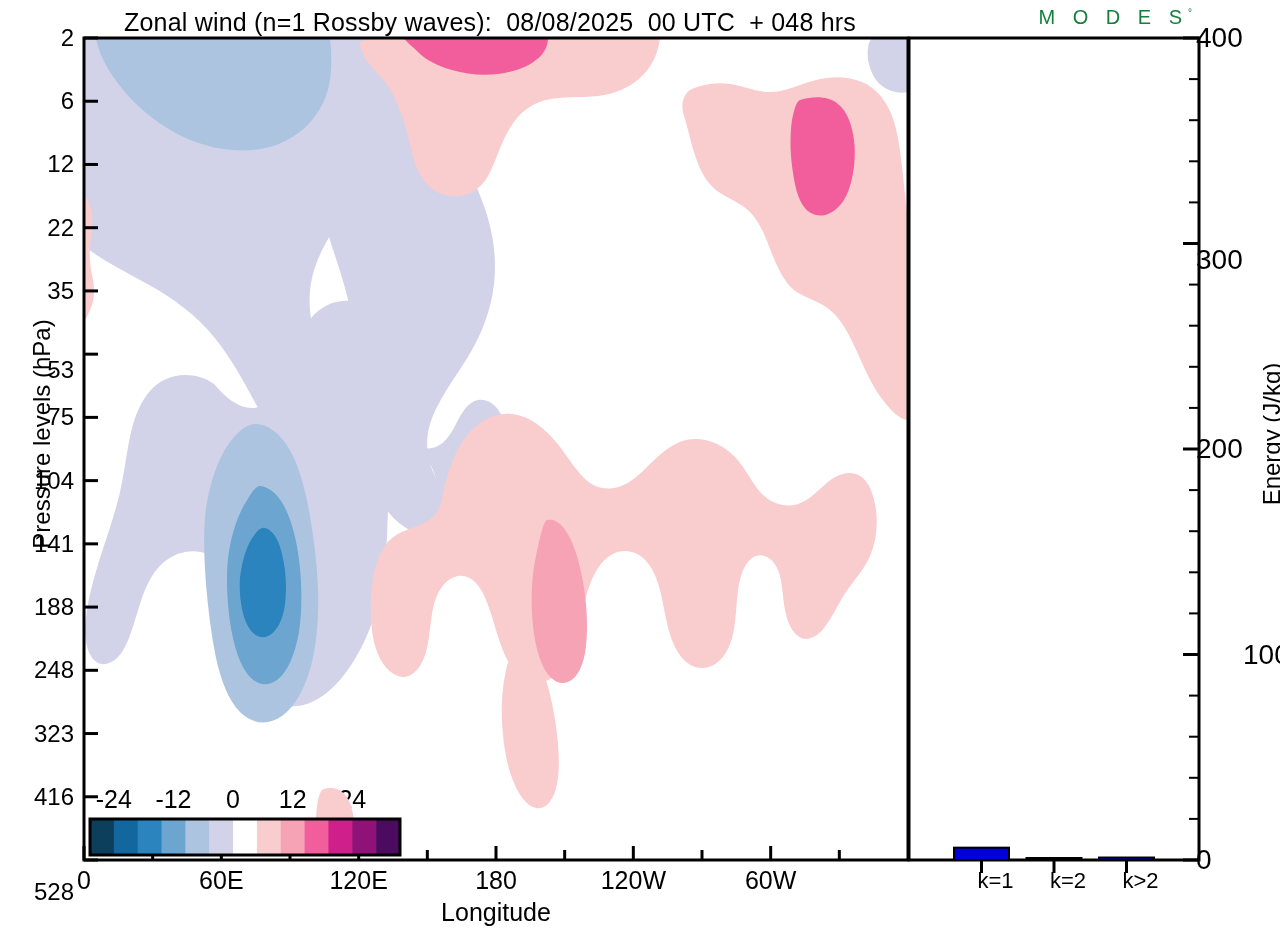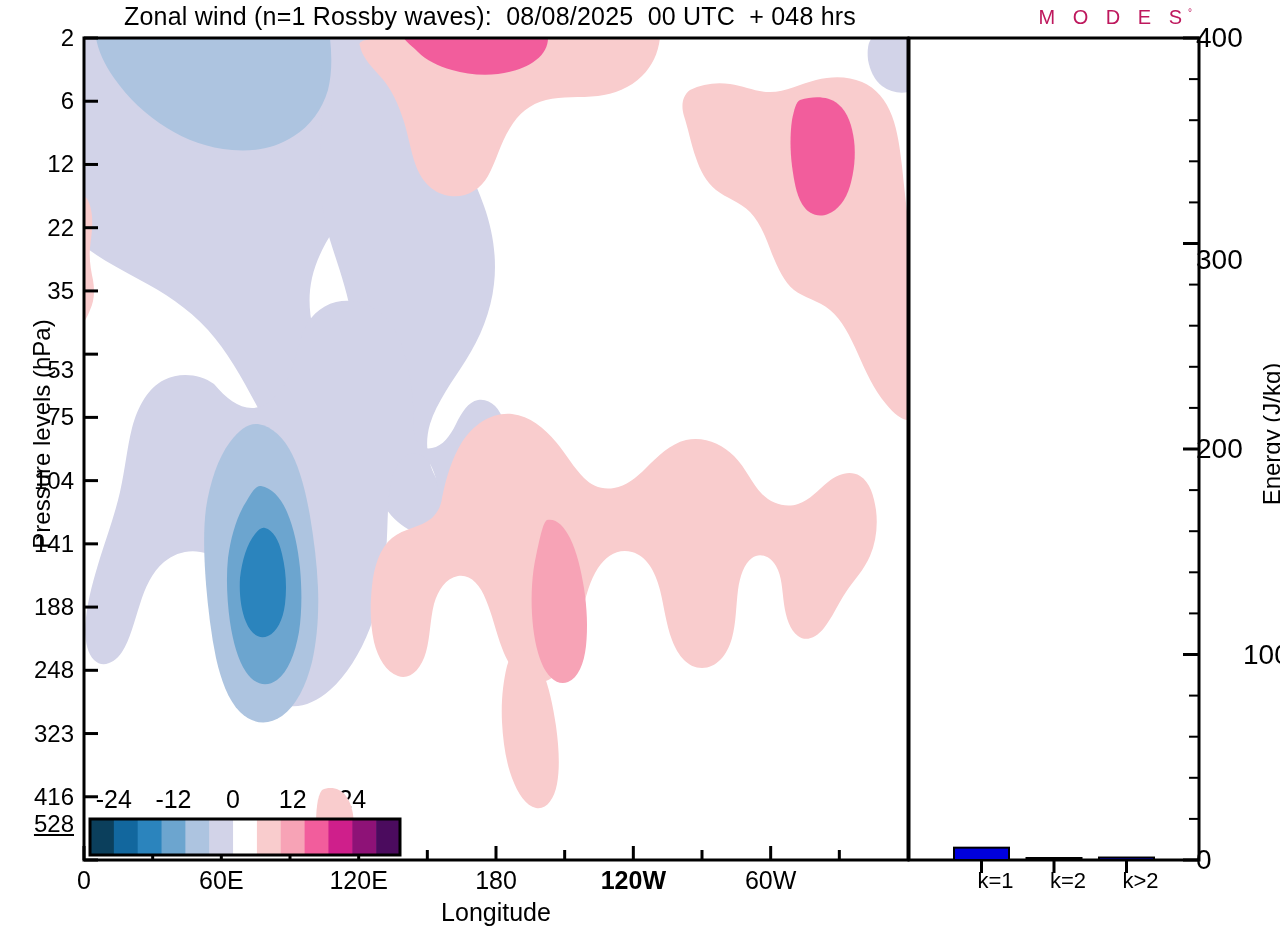--- a/index.html
+++ b/index.html
@@ -1,21 +1,21 @@
 <!DOCTYPE html>
 <html><head>
 <meta charset="utf-8">
 <style>
   html,body{margin:0;padding:0;background:#ffffff;}
   body{width:1280px;height:930px;position:relative;overflow:hidden;
        font-family:"Liberation Sans","DejaVu Sans",sans-serif;color:#000;}
   .abs{position:absolute;}
-  #title{left:0;top:2px;width:980px;text-align:center;font-size:25px;
+  #title{left:0;top:8px;width:980px;text-align:center;font-size:25px;
          letter-spacing:.2px;white-space:pre;}
-  #modes{right:88px;top:6px;font-size:20px;letter-spacing:6px;color:#be185d;}
+  #modes{right:88px;top:6px;font-size:20px;letter-spacing:6px;color:#15803d;}
   #modes sup{font-size:10px;letter-spacing:0;vertical-align:super;}
   #ylabel-left{left:-148px;top:420px;width:380px;text-align:center;
                transform:rotate(-90deg);font-size:24px;}
   #ylabel-right{left:1082px;top:420px;width:380px;text-align:center;
                 transform:rotate(-90deg);font-size:24px;}
   #xlabel{left:84px;top:898px;width:824px;text-align:center;font-size:25px;}
   .ytick{position:absolute;right:0;font-size:24px;text-align:right;
          transform:translateY(-50%);white-space:nowrap;}
   .rytick{position:absolute;left:0;font-size:28px;text-align:left;
           transform:translateY(-50%);white-space:nowrap;}
@@ -48,37 +48,37 @@
     <div class="ytick" style="top: 227.692px;">22</div>
     <div class="ytick" style="top: 290.923px;">35</div>
     <div class="ytick" style="top: 370px; text-align: center;">53</div>
     <div class="ytick" style="top: 417.385px;">75</div>
     <div class="ytick" style="top: 480.615px; margin-left: 48px;">104</div>
     <div class="ytick" style="top: 543.846px;">141</div>
     <div class="ytick" style="top: 607.077px; margin-left: 29px;">188</div>
     <div class="ytick" style="top: 670.308px;">248</div>
     <div class="ytick" style="top: 733.538px;">323</div>
     <div class="ytick" style="top: 796.769px;">416</div>
-    <div class="ytick" style="top: 824px; text-decoration: underline;">528</div>
+    <div class="ytick" style="top: 892px;">528</div>
   </div>
 
 <div class="abs" id="rylabels" style="left:1196px;top:0;width:84px;height:930px;">
     <div class="rytick" style="top: 860px;">0</div>
     <div class="rytick" style="top: 654.5px; margin-left: 47px;">100</div>
     <div class="rytick" style="top: 449px;">200</div>
     <div class="rytick" style="top: 243.5px; margin-top: 16px;">300</div>
     <div class="rytick" style="top: 38px;">400</div>
   </div>
 
 <div class="abs" id="xlabels" style="left:0;top:866px;width:1280px;height:34px;">
     <div class="xtick" style="left: 84px;">0</div>
     <div class="xtick" style="left: 221.333px;">60E</div>
     <div class="xtick" style="left: 358.667px;">120E</div>
     <div class="xtick" style="left: 496px;">180</div>
-    <div class="xtick" style="left: 633.333px; font-weight: bold;">120W</div>
+    <div class="xtick" style="left: 633.333px;">120W</div>
     <div class="xtick" style="left: 770.667px; text-align: right;">60W</div>
   </div>
 
 <div class="abs" id="klabels" style="left:14px;top:868px;width:1280px;height:32px;">
     <div class="ktick" style="left: 981.5px;">k=1</div>
     <div class="ktick" style="left: 1054px;">k=2</div>
     <div class="ktick" style="left: 1126.5px;">k&gt;2</div>
   </div>
 
 <div class="abs" id="cblabels" style="left:0;top:785px;width:1280px;height:30px;">

